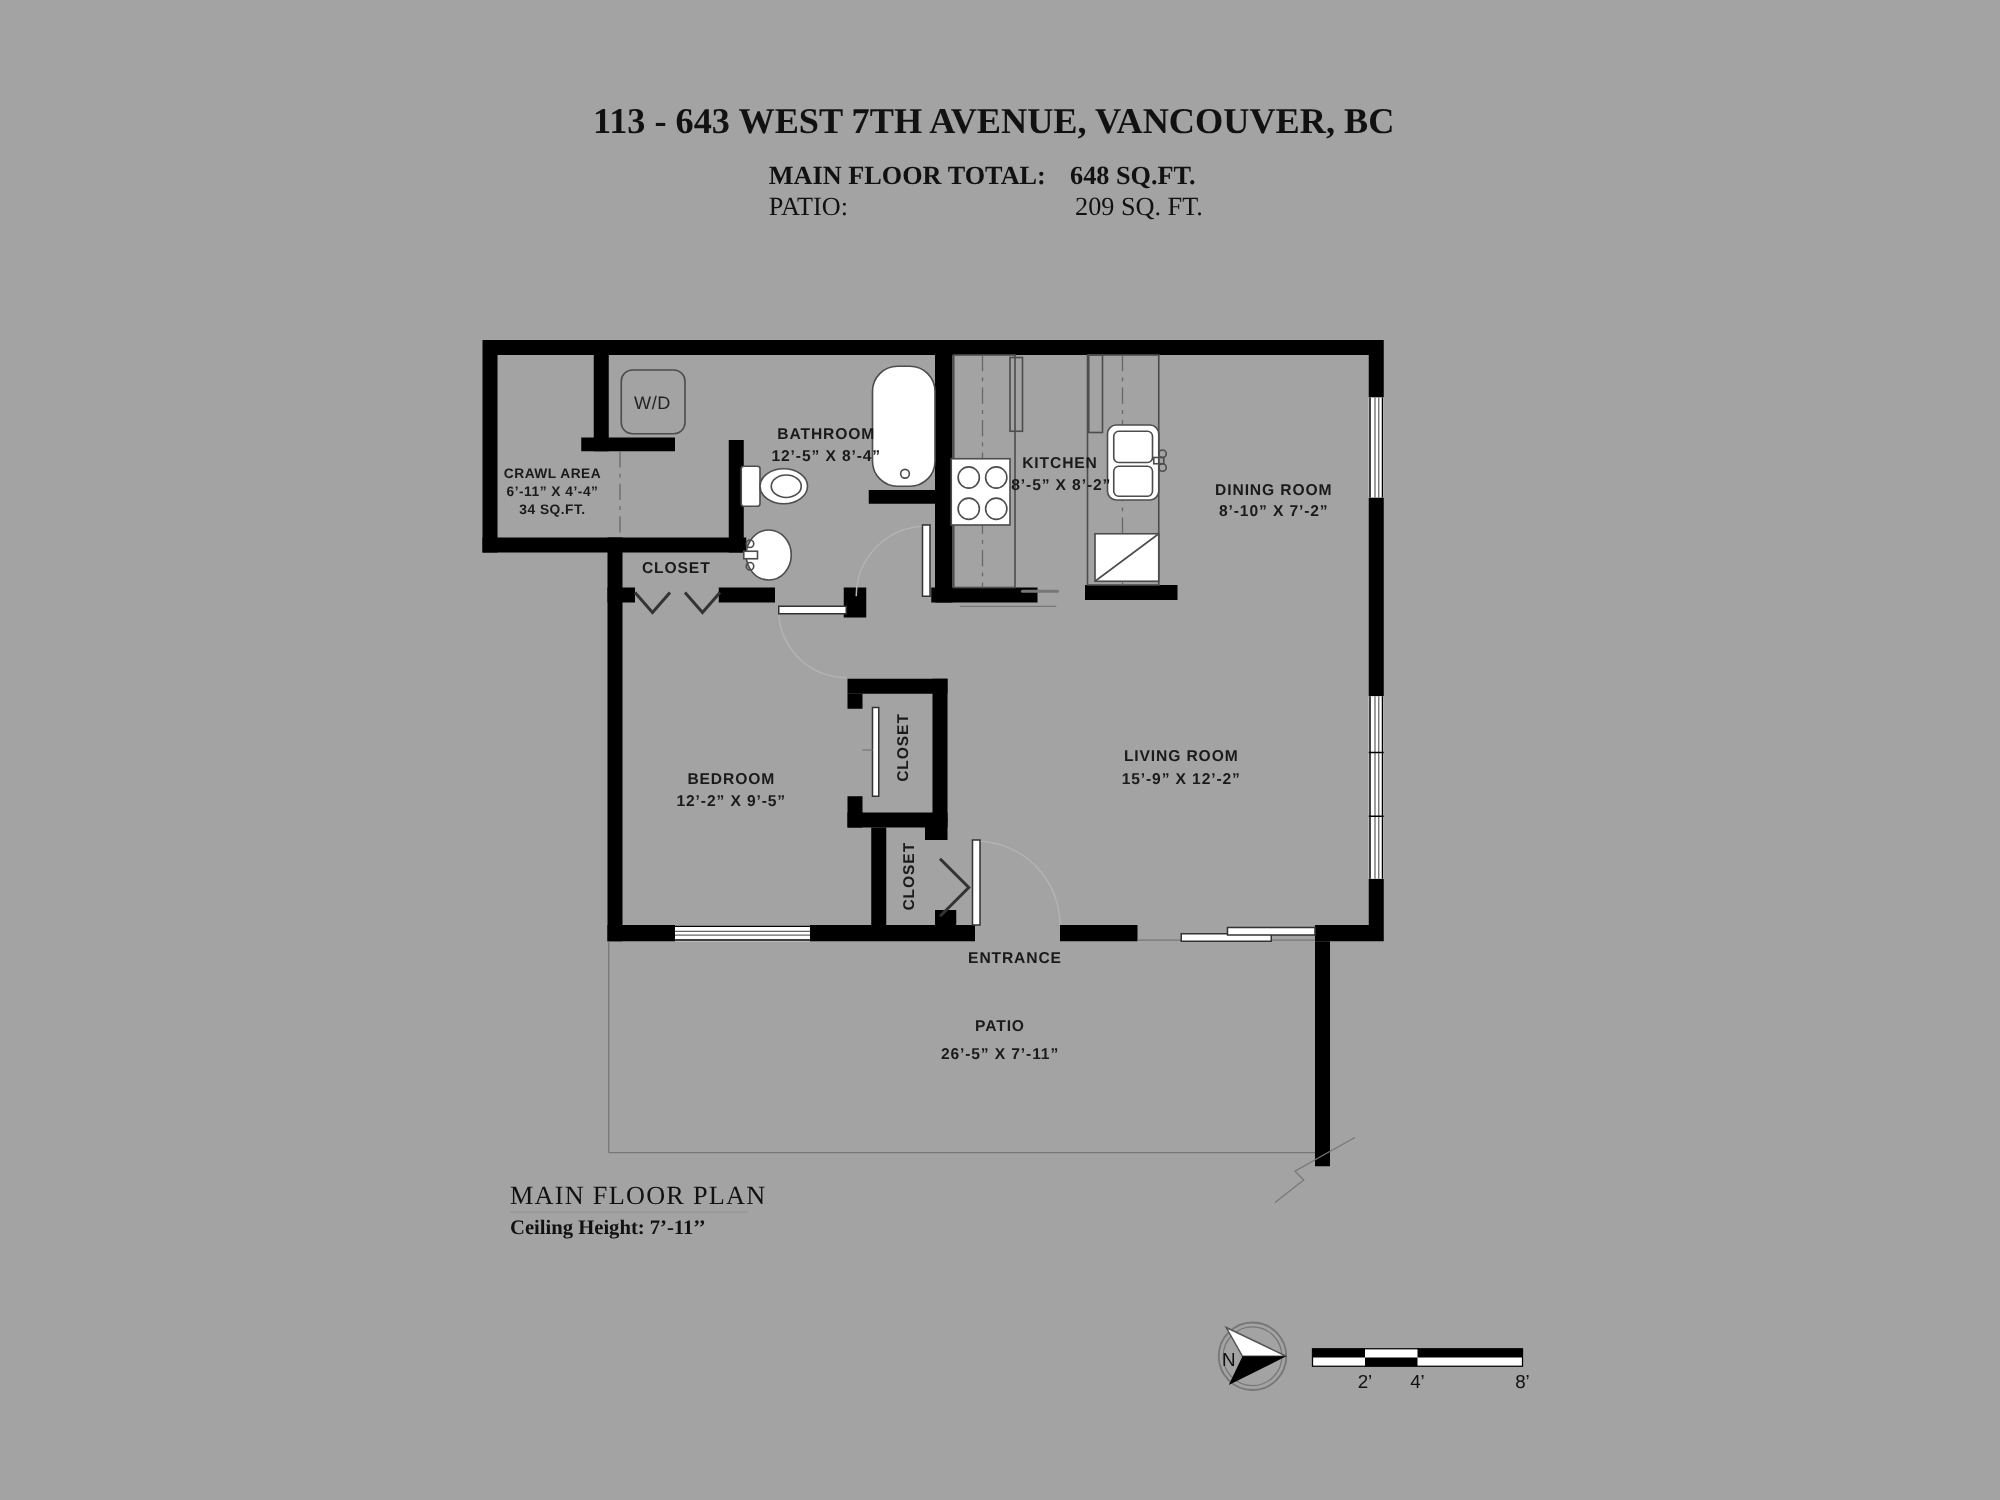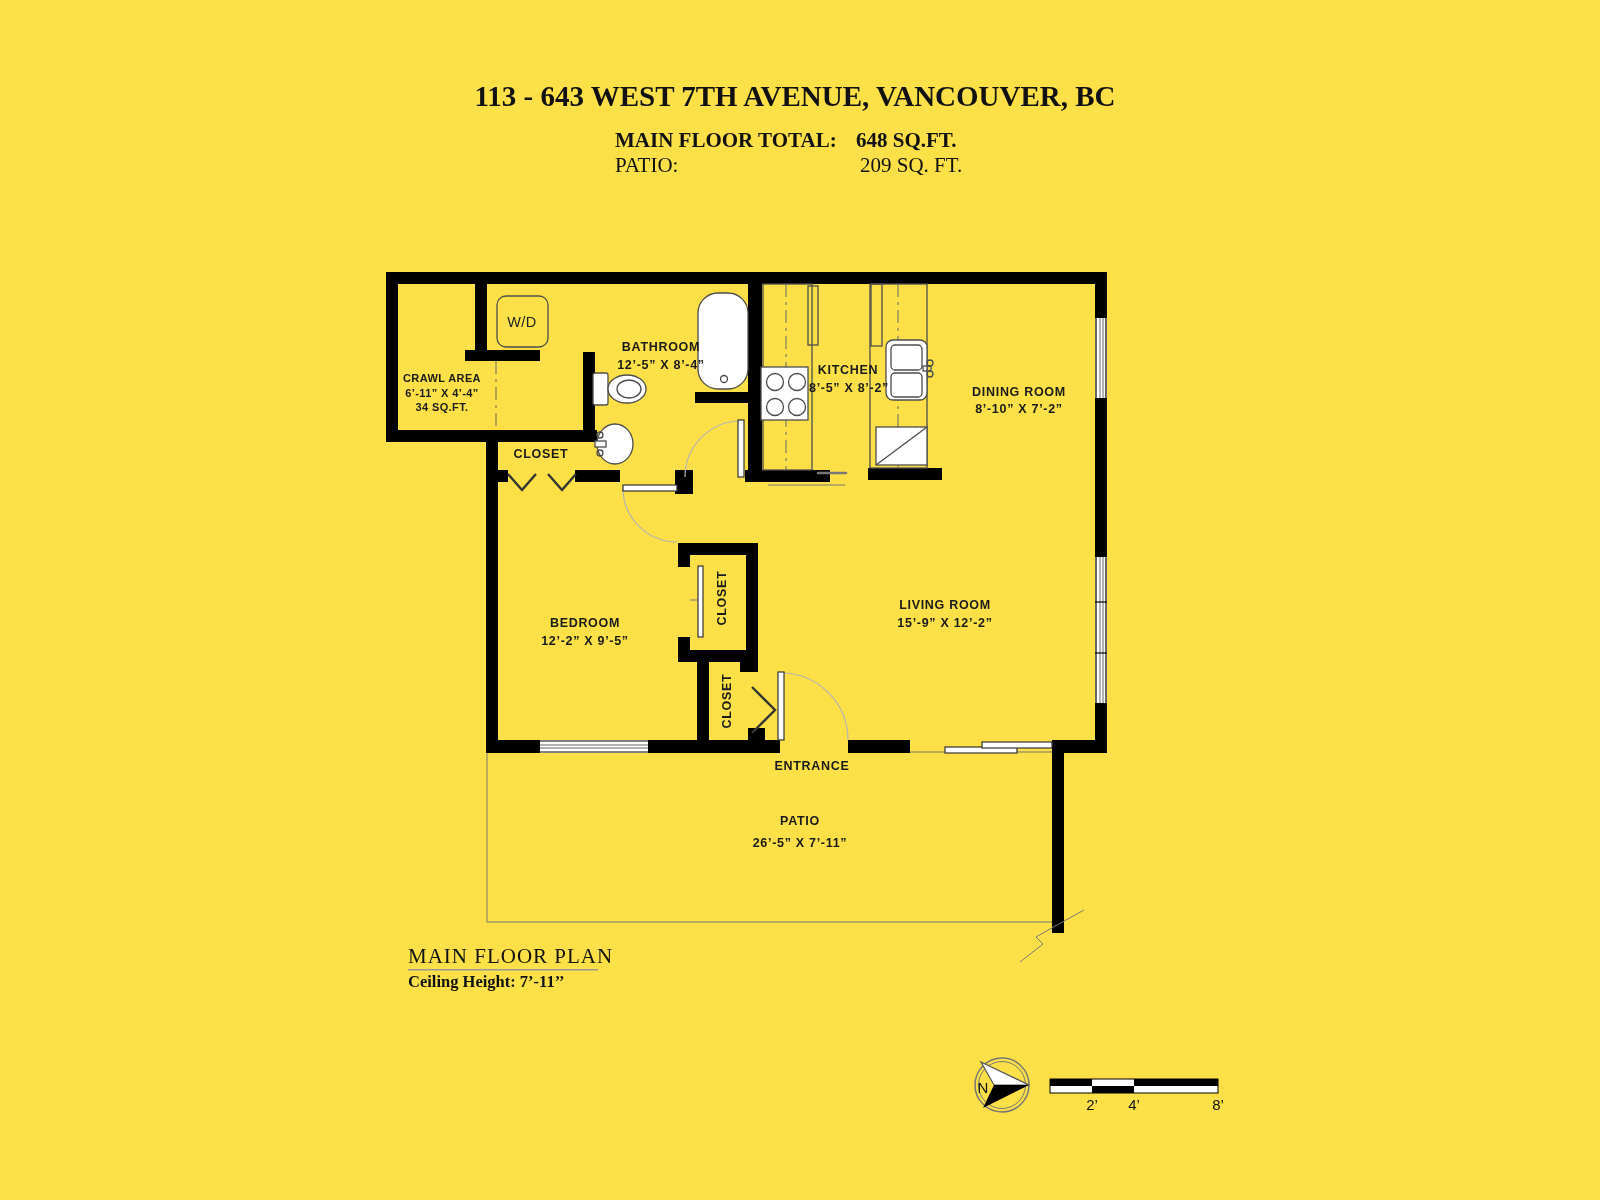--- a/index.html
+++ b/index.html
@@ -1,16 +1,16 @@
 <!DOCTYPE html>
 <html><head>
 <meta charset="utf-8">
 <style>
   html,body{margin:0;padding:0;background:#fff;}
-  .page{position:relative;width:1600px;height:1200px;background:#fde047;overflow:hidden;
+  .page{position:relative;width:1600px;height:1200px;background:#a3a3a3;overflow:hidden;
         font-family:"Liberation Sans", sans-serif;}
   svg{position:absolute;left:0;top:0;}
   text{fill:#111;}
   .title-t{font-family:"Liberation Serif", serif;font-weight:bold;font-size:29px;}
   .sum-b{font-family:"Liberation Serif", serif;font-weight:bold;font-size:21px;}
   .sum-r{font-family:"Liberation Serif", serif;font-weight:normal;font-size:21px;}
   .room{font-weight:bold;font-size:12.5px;letter-spacing:.7px;fill:#1a1a1a;}
   .roomsm{font-weight:bold;font-size:11px;letter-spacing:.4px;fill:#1a1a1a;}
   .wd-t{font-size:14.5px;fill:#222;letter-spacing:.5px;}
   .foot-n{font-family:"Liberation Serif", serif;font-size:21px;letter-spacing:1px;}

